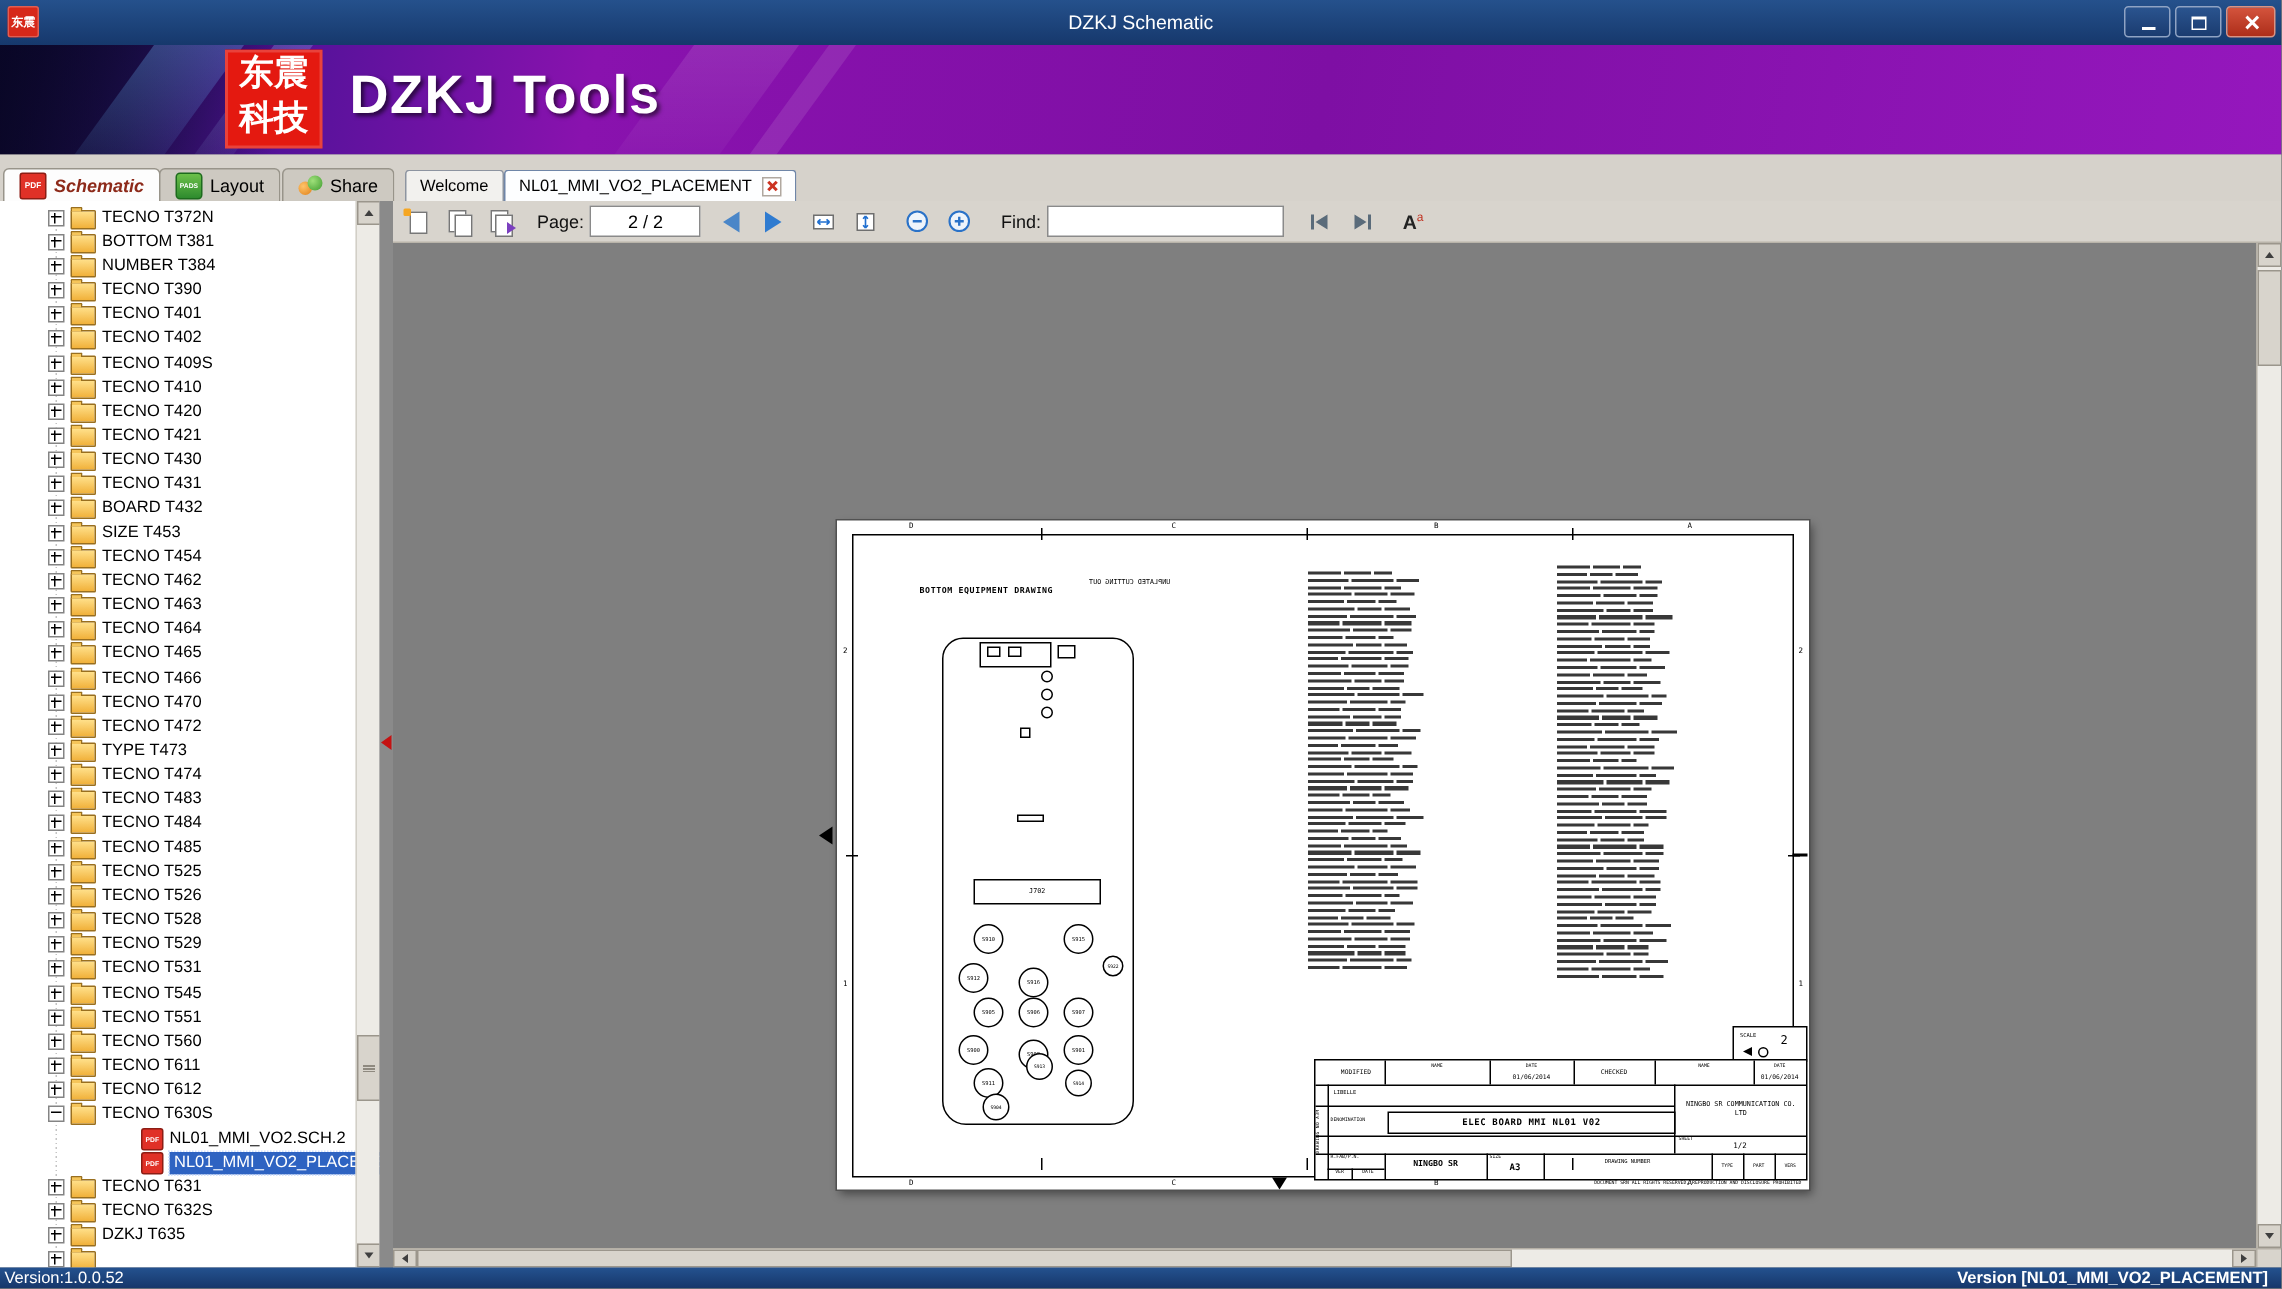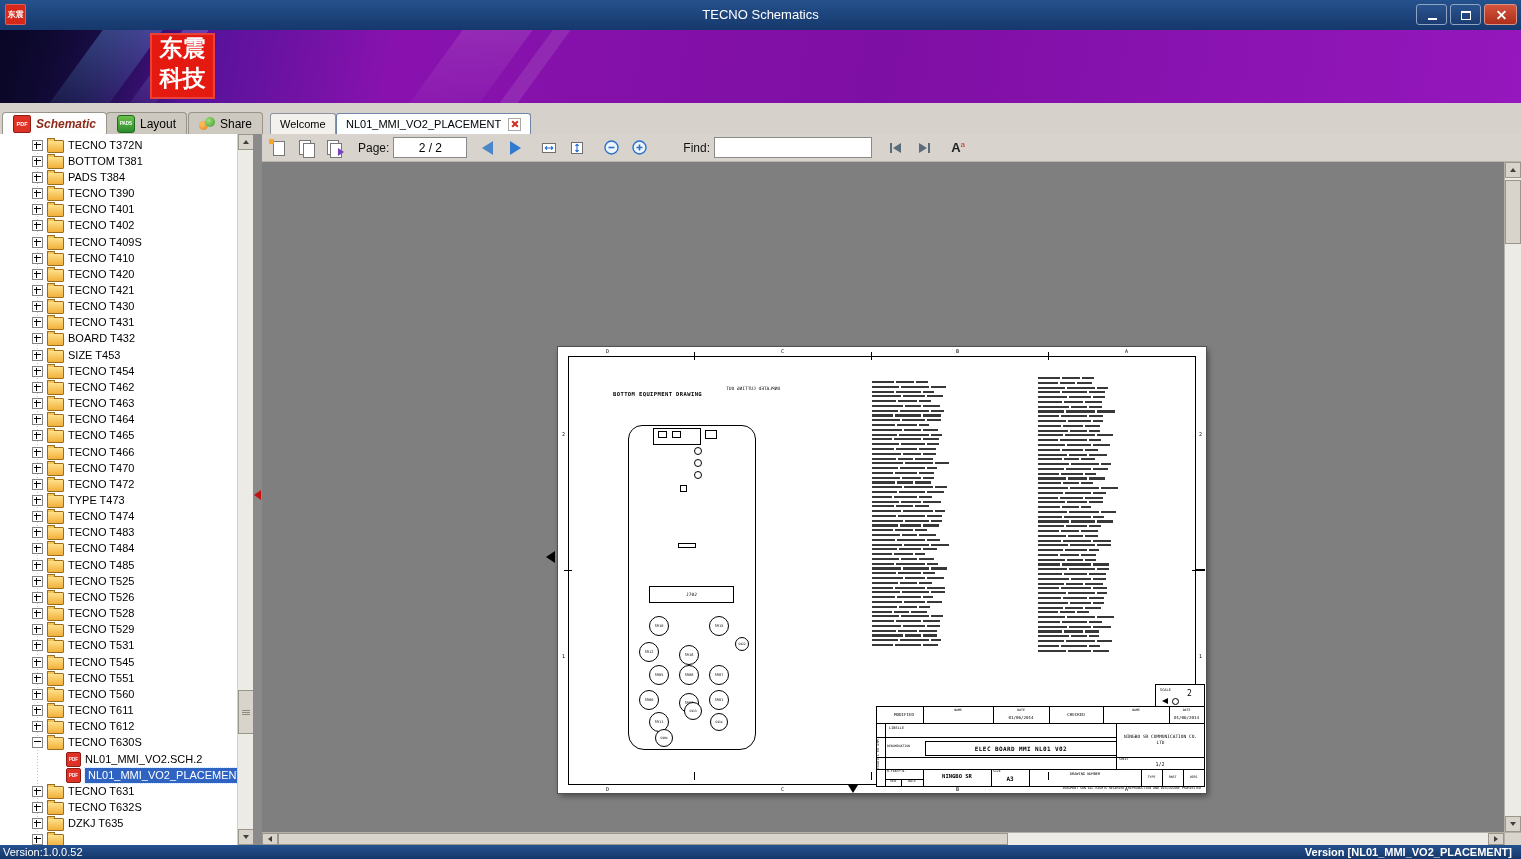--- a/index.html
+++ b/index.html
@@ -62,21 +62,21 @@
                  background:radial-gradient(circle at 35% 35%,#ffc46a,#e07f17)}
   .shareicon .b2{position:absolute;right:0;top:1px;width:10px;height:10px;border-radius:50%;
                  background:radial-gradient(circle at 35% 35%,#9fe07a,#3f9c2f)}
   
   .sidebar{position:absolute;left:0;top:134px;width:253px;height:711px;background:#fff;overflow:hidden}
   #tree{position:absolute;left:0;top:3px;width:237px;
         background-image:repeating-linear-gradient(to bottom,#c4c4c4 0 1px,transparent 1px 3px);
         background-size:1px 700px;background-position:37px 4px;background-repeat:no-repeat}
   .trow{height:16.17px;display:flex;align-items:center;padding-left:32px;gap:4px;white-space:nowrap;
         font-size:11px;color:#000;cursor:pointer}
-  .trow.lvl1{padding-left:66px}
+  .trow.lvl1{padding-left:94px}
   .expander{width:9px;height:9px;background:#fff;border:1px solid #848484;position:relative;flex:none;cursor:pointer}
   .expander::before{content:"";position:absolute;left:1px;right:1px;top:3px;height:1px;background:#000}
   .expander.plus::after{content:"";position:absolute;top:1px;bottom:1px;left:3px;width:1px;background:#000}
   .folder{width:15px;height:11px;flex:none;position:relative;margin-top:2px;
           background:linear-gradient(#ffe08a,#f1b13a);border:1px solid #996f1f;border-radius:1px}
   .folder::before{content:"";position:absolute;top:-3px;left:-1px;width:6px;height:2px;background:#f5c55a;
                   border:1px solid #996f1f;border-bottom:none;border-radius:1px 1px 0 0}
   .tlabel{line-height:15px}
   .tlabel.sel-label{background:#2e63c2;color:#fff;outline:1px dotted #cfe0ff;padding:0 3px}
   
@@ -180,21 +180,21 @@
              padding:0 9px 0 3px;box-sizing:border-box}
   .scur{font-weight:bold}
 </style>
 </head>
 <body>
 
 <div class="titlebar">
   <div class="appicon">
       <span>东震</span>
     </div>
-  <div class="apptitle">TECNO Schematics</div>
+  <div class="apptitle">DZKJ Schematic</div>
   <div class="winbtns">
     <div class="wbtn">
         <span class="g-min"></span>
       </div>
     <div class="wbtn">
         <span class="g-max"></span>
       </div>
     <div class="wbtn close">
         <span class="g-x1"></span>
         <span class="g-x2"></span>
@@ -205,20 +205,21 @@
 <div class="banner">
   <div class="bdark"></div>
   <div class="bstreak bs1"></div>
   <div class="bstreak bs2"></div>
   <div class="bstreak bs3"></div>
   <div class="bstreak bs4"></div>
   <div class="logo">
     <div>东震</div>
     <div>科技</div>
   </div>
+  <div class="appname">DZKJ Tools</div>
 </div>
 
 <div class="tabrow">
   <div class="maintab active" style="left:2px">
     <span class="pdficon big">PDF</span>
     <span class="mtlabel schem">Schematic</span>
   </div>
   <div class="maintab" style="left:106px">
     <span class="padsicon">PADS</span>
     <span class="mtlabel">Layout</span>
@@ -250,21 +251,21 @@
         <span class="tlabel">TECNO T372N</span>
       </div>
       <div class="trow">
         <div class="expander plus"></div>
         <div class="folder"></div>
         <span class="tlabel">BOTTOM T381</span>
       </div>
       <div class="trow">
         <div class="expander plus"></div>
         <div class="folder"></div>
-        <span class="tlabel">PADS T384</span>
+        <span class="tlabel">NUMBER T384</span>
       </div>
       <div class="trow">
         <div class="expander plus"></div>
         <div class="folder"></div>
         <span class="tlabel">TECNO T390</span>
       </div>
       <div class="trow">
         <div class="expander plus"></div>
         <div class="folder"></div>
         <span class="tlabel">TECNO T401</span>
@@ -525,21 +526,21 @@
       <circle cx="8.5" cy="8.5" r="6.5" fill="#eef4fb" stroke="#2a72c8" stroke-width="1.4"></circle>
       <path d="M5.5 8.5h6" stroke="#2a72c8" stroke-width="1.6"></path>
     </svg>
   </button>
   <button class="tbtn">
     <svg width="17" height="17" viewBox="0 0 17 17">
       <circle cx="8.5" cy="8.5" r="6.5" fill="#eef4fb" stroke="#2a72c8" stroke-width="1.4"></circle>
       <path d="M5.5 8.5h6M8.5 5.5v6" stroke="#2a72c8" stroke-width="1.6"></path>
     </svg>
   </button>
-  <span class="tlab" style="margin-left:28px">Find:</span>
+  <span class="tlab" style="margin-left:12px">Find:</span>
   <input class="tinput" id="findInput" value="" style="">
   <button class="tbtn" style="margin-left:8px">
     <svg width="18" height="16" viewBox="0 0 18 16">
       <path d="M4 3v10" stroke="#5a6b7a" stroke-width="2"></path>
         <path d="M14 3L6 8l8 5z" fill="#5a6b7a"></path>
     </svg>
   </button>
   <button class="tbtn">
     <svg width="18" height="16" viewBox="0 0 18 16">
       <path d="M14 3v10" stroke="#5a6b7a" stroke-width="2"></path>

